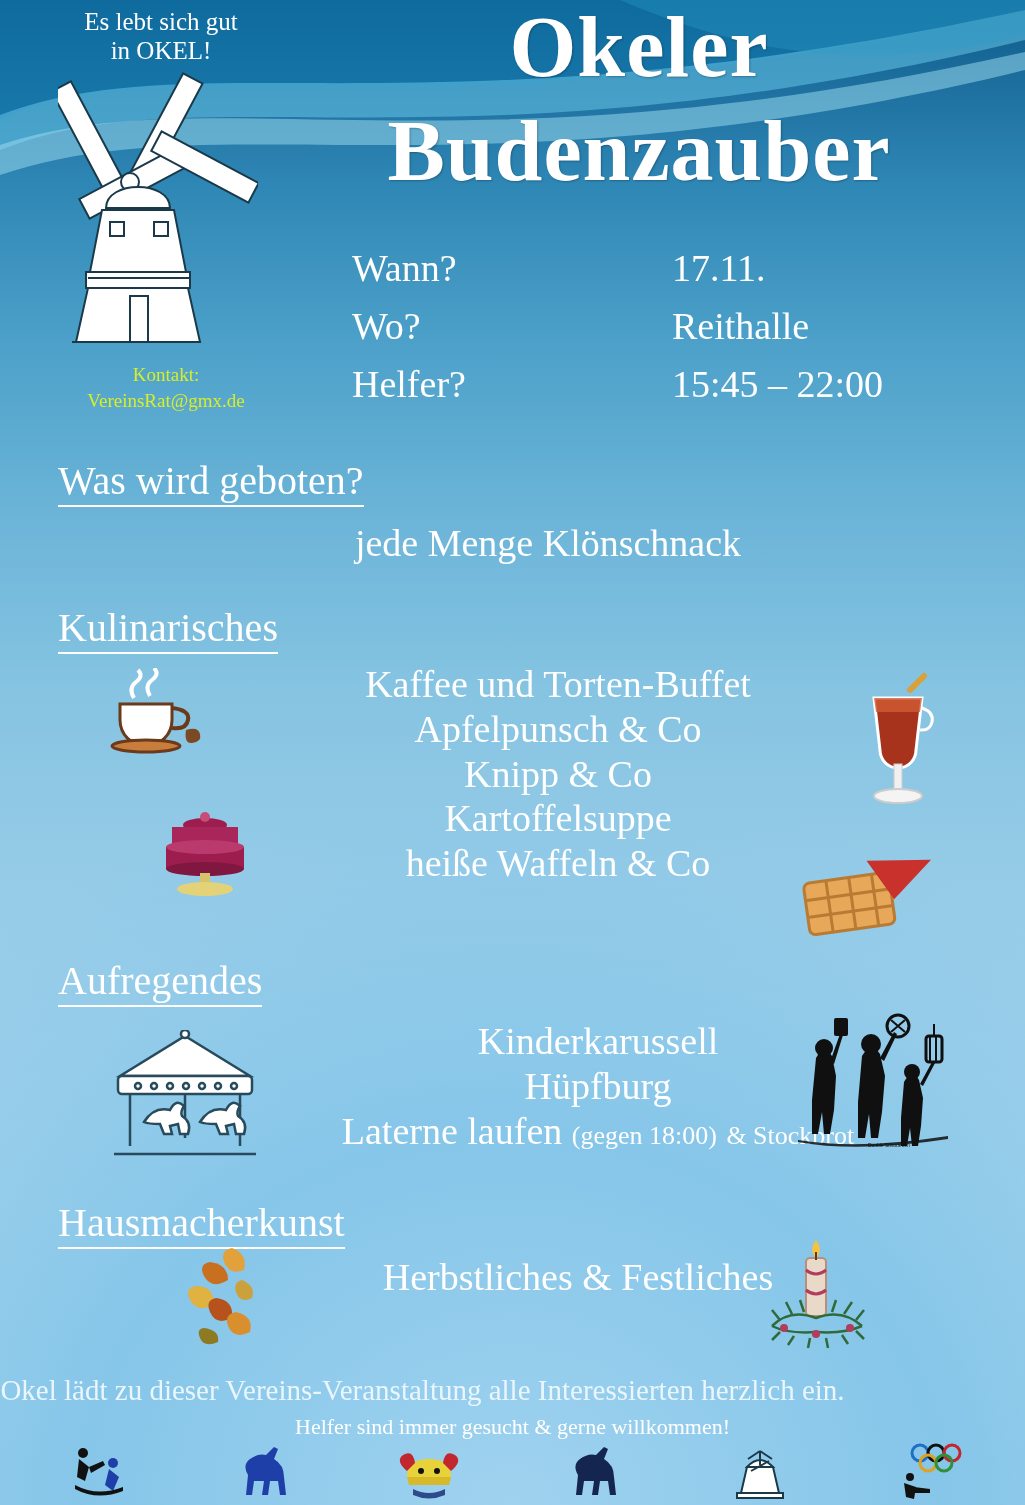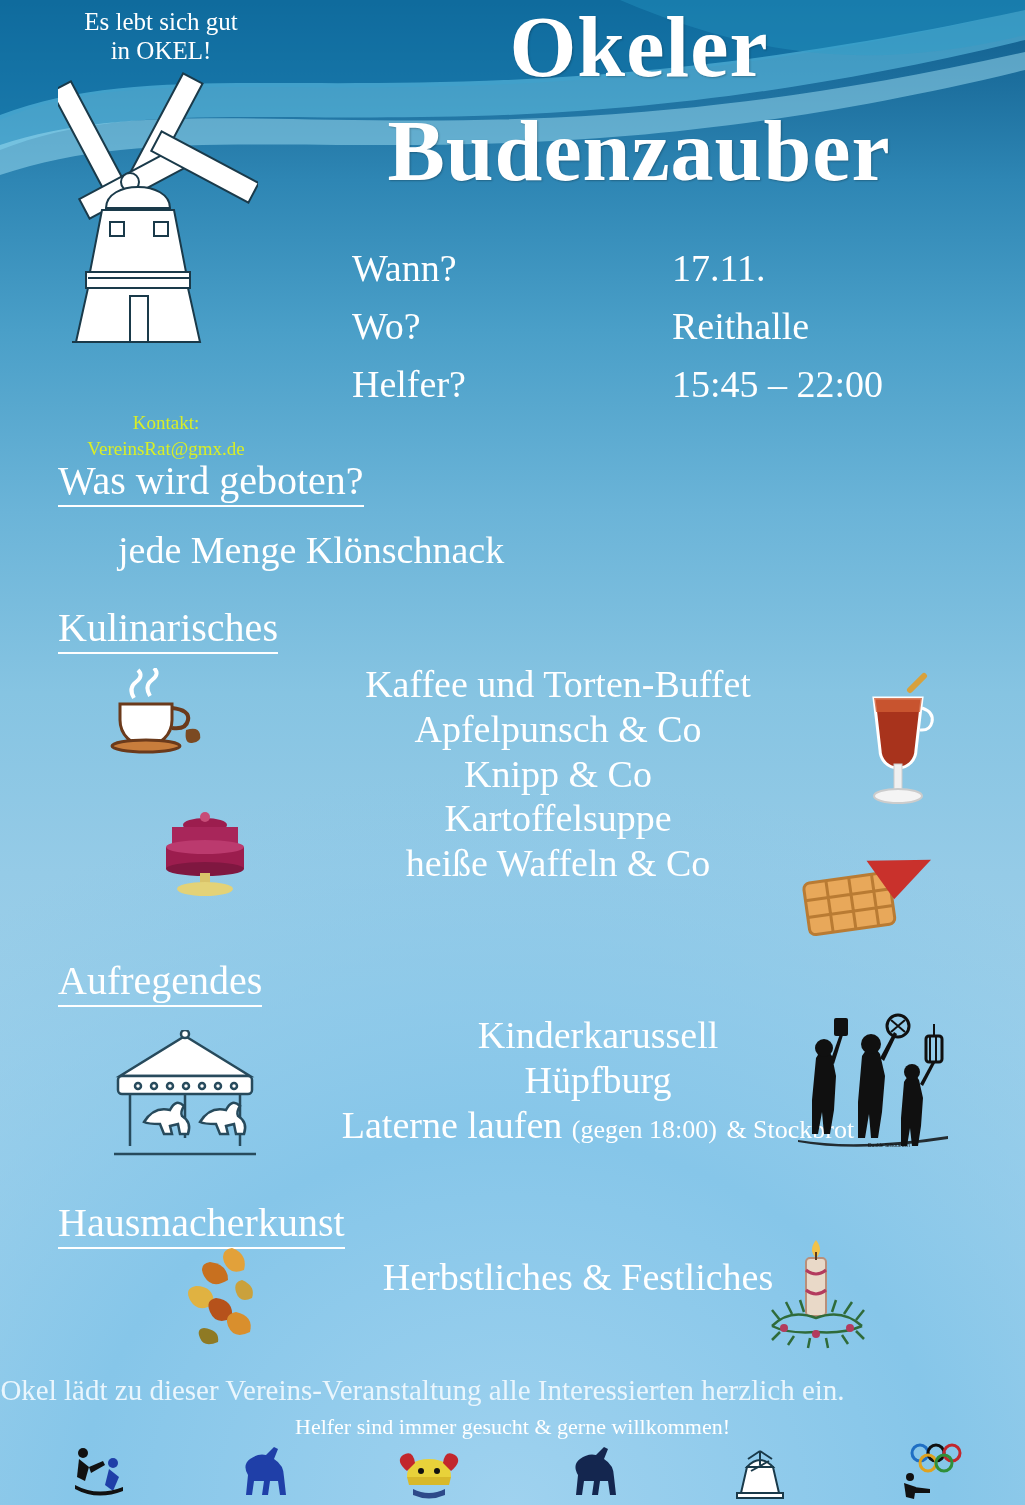--- a/index.html
+++ b/index.html
@@ -78,21 +78,20 @@
 
   .contact {
     position: absolute;
     left: 36px;
     top: 362px;
     width: 260px;
     text-align: center;
     color: #d9ee26;
     font-size: 19px;
     line-height: 1.35;
-    margin-top: 48px;
   }
 
   
   .facts {
     position: absolute;
     left: 352px;
     top: 240px;
     color: #ffffff;
     font-size: 38px;
     line-height: 1.52;
@@ -112,27 +111,27 @@
     padding-bottom: 1px;
     line-height: 1.15;
   }
   .items {
     font-size: 38px;
     line-height: 1.18;
   }
   .items div { white-space: nowrap; }
 
   .s-offer { left: 58px; top: 458px; width: 920px; }
-  .s-offer .items { text-align: left; margin-top: 21px; padding-left: 60px; }
+  .s-offer .items { text-align: center; margin-top: 14px; padding-left: 60px; }
 
   .s-food { left: 58px; top: 605px; width: 920px; }
   .s-food .items { text-align: center; margin-top: 8px; padding-left: 80px; }
 
   .s-fun { left: 58px; top: 958px; width: 920px; }
-  .s-fun .items { text-align: center; margin-top: 6px; padding-left: 160px; }
+  .s-fun .items { text-align: center; margin-top: 12px; padding-left: 160px; }
   .small-note { font-size: 26px; }
 
   .s-craft { left: 58px; top: 1200px; width: 920px; }
   .s-craft .items { text-align: center; margin-top: 6px; padding-left: 120px; }
 
   .footer-1 {
     position: absolute;
     left: 0; top: 1374px;
     width: 845px;
     text-align: center;

